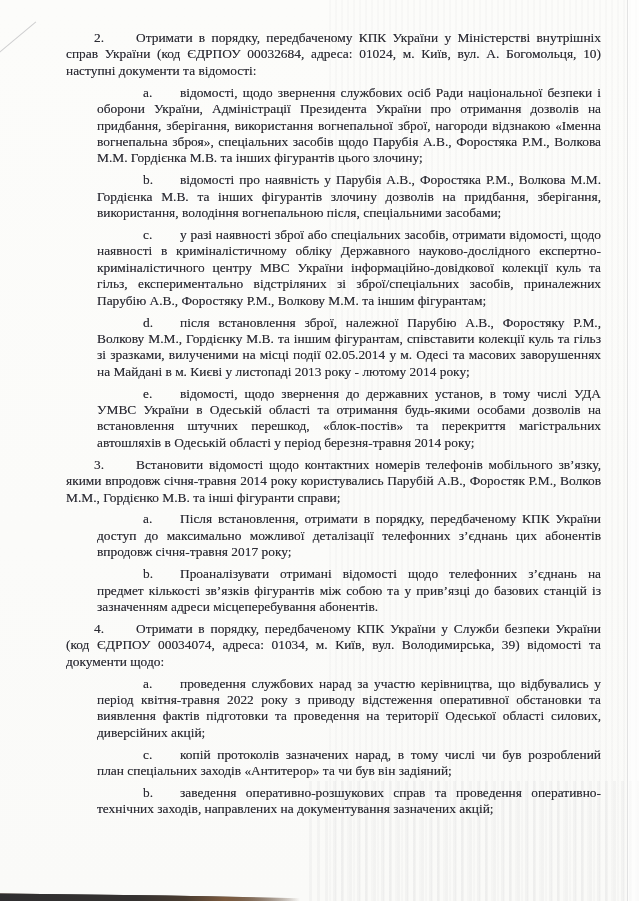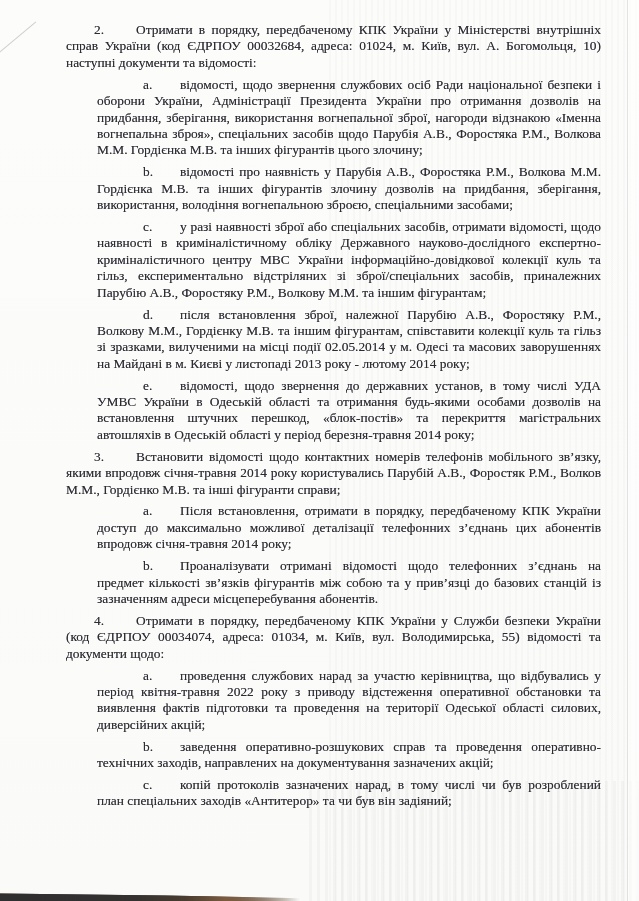--- a/index.html
+++ b/index.html
@@ -97,21 +97,21 @@
     font-size: 13.4px;
     line-height: 16.4px;
     text-align: justify;
     text-shadow: 0 0 0.5px rgba(44,44,56,0.55);
   }
   .text-block p {
     margin: 5.5px 0 0 0;
     padding: 0;
   }
   .text-block p:first-child {
-    margin-top: 0;
+    margin-top: 8px;
   }
   p.p-num { text-indent: 28px; }
   p.p-let { text-indent: 46px; margin-left: 31px; }
   .label {
     display: inline-block;
     text-indent: 0;
   }
   p.p-num .label { width: 42px; }
   p.p-let .label { width: 37px; }
 </style>
@@ -125,40 +125,40 @@
   <div class="corner-line"></div>
   <div class="edge-line"></div>
   <div class="edge-strip"></div>
 
   <div class="text-block">
 
     <p class="p-num"><span class="label">2.</span><span>Отримати в порядку, передбаченому КПК України у Міністерстві внутрішніх справ України (код ЄДРПОУ 00032684, адреса: 01024, м. Київ, вул. А. Богомольця, 10) наступні документи та відомості:</span></p>
 
     <p class="p-let"><span class="label">a.</span><span>відомості, щодо звернення службових осіб Ради національної безпеки і оборони України, Адміністрації Президента України про отримання дозволів на придбання, зберігання, використання вогнепальної зброї, нагороди відзнакою «Іменна вогнепальна зброя», спеціальних засобів щодо Парубія А.В., Форостяка Р.М., Волкова М.М. Гордієнка М.В. та інших фігурантів цього злочину;</span></p>
 
-    <p class="p-let"><span class="label">b.</span><span>відомості про наявність у Парубія А.В., Форостяка Р.М., Волкова М.М. Гордієнка М.В. та інших фігурантів злочину дозволів на придбання, зберігання, використання, володіння вогнепальною зброєю, спеціальними засобами;</span></p>
+    <p class="p-let"><span class="label">b.</span><span>відомості про наявність у Парубія А.В., Форостяка Р.М., Волкова М.М. Гордієнка М.В. та інших фігурантів злочину дозволів на придбання, зберігання, використання, володіння вогнепальною після, спеціальними засобами;</span></p>
 
     <p class="p-let"><span class="label">c.</span><span>у разі наявності зброї або спеціальних засобів, отримати відомості, щодо наявності в криміналістичному обліку Державного науково-дослідного експертно-криміналістичного центру МВС України інформаційно-довідкової колекції куль та гільз, експериментально відстріляних зі зброї/спеціальних засобів, приналежних Парубію А.В., Форостяку Р.М., Волкову М.М. та іншим фігурантам;</span></p>
 
     <p class="p-let"><span class="label">d.</span><span>після встановлення зброї, належної Парубію А.В., Форостяку Р.М., Волкову М.М., Гордієнку М.В. та іншим фігурантам, співставити колекції куль та гільз зі зразками, вилученими на місці події 02.05.2014 у м. Одесі та масових заворушеннях на Майдані в м. Києві у листопаді 2013 року - лютому 2014 року;</span></p>
 
     <p class="p-let"><span class="label">e.</span><span>відомості, щодо звернення до державних установ, в тому числі УДА УМВС України в Одеській області та отримання будь-якими особами дозволів на встановлення штучних перешкод, «блок-постів» та перекриття магістральних автошляхів в Одеській області у період березня-травня 2014 року;</span></p>
 
     <p class="p-num"><span class="label">3.</span><span>Встановити відомості щодо контактних номерів телефонів мобільного зв’язку, якими впродовж січня-травня 2014 року користувались Парубій А.В., Форостяк Р.М., Волков М.М., Гордієнко М.В. та інші фігуранти справи;</span></p>
 
-    <p class="p-let"><span class="label">a.</span><span>Після встановлення, отримати в порядку, передбаченому КПК України доступ до максимально можливої деталізації телефонних з’єднань цих абонентів впродовж січня-травня 2014 року;</span></p>
+    <p class="p-let"><span class="label">a.</span><span>Після встановлення, отримати в порядку, передбаченому КПК України доступ до максимально можливої деталізації телефонних з’єднань цих абонентів впродовж січня-травня 2017 року;</span></p>
 
     <p class="p-let"><span class="label">b.</span><span>Проаналізувати отримані відомості щодо телефонних з’єднань на предмет кількості зв’язків фігурантів між собою та у прив’язці до базових станцій із зазначенням адреси місцеперебування абонентів.</span></p>
 
-    <p class="p-num"><span class="label">4.</span><span>Отримати в порядку, передбаченому КПК України у Служби безпеки України (код ЄДРПОУ 00034074, адреса: 01034, м. Київ, вул. Володимирська, 55) відомості та документи щодо:</span></p>
+    <p class="p-num"><span class="label">4.</span><span>Отримати в порядку, передбаченому КПК України у Служби безпеки України (код ЄДРПОУ 00034074, адреса: 01034, м. Київ, вул. Володимирська, 39) відомості та документи щодо:</span></p>
 
     <p class="p-let"><span class="label">a.</span><span>проведення службових нарад за участю керівництва, що відбувались у період квітня-травня 2022 року з приводу відстеження оперативної обстановки та виявлення фактів підготовки та проведення на території Одеської області силових, диверсійних акцій;</span></p>
 
+    <p class="p-let"><span class="label">c.</span><span>копій протоколів зазначених нарад, в тому числі чи був розроблений план спеціальних заходів «Антитерор» та чи був він задіяний;</span></p>
+
     <p class="p-let"><span class="label">b.</span><span>заведення оперативно-розшукових справ та проведення оперативно-технічних заходів, направлених на документування зазначених акцій;</span></p>
-
-    <p class="p-let"><span class="label">c.</span><span>копій протоколів зазначених нарад, в тому числі чи був розроблений план спеціальних заходів «Антитерор» та чи був він задіяний;</span></p>
 
 
   </div>
 
   <div class="bottom-band"></div>
 
 </div>
 
 </body></html>

